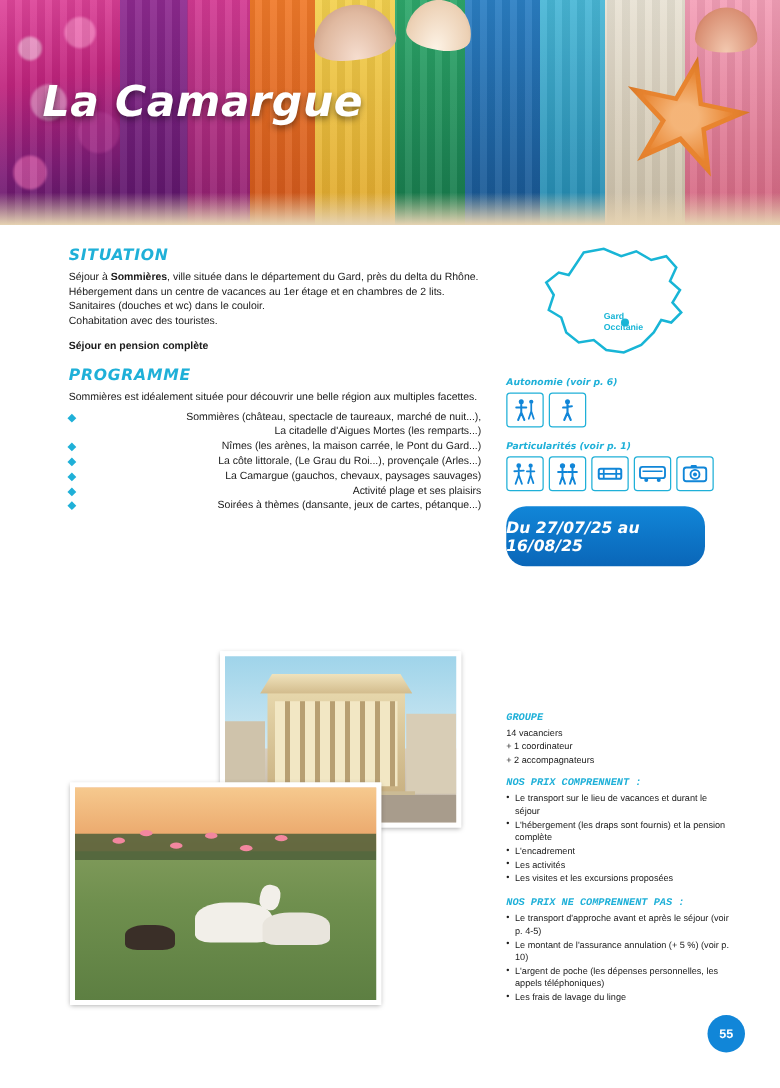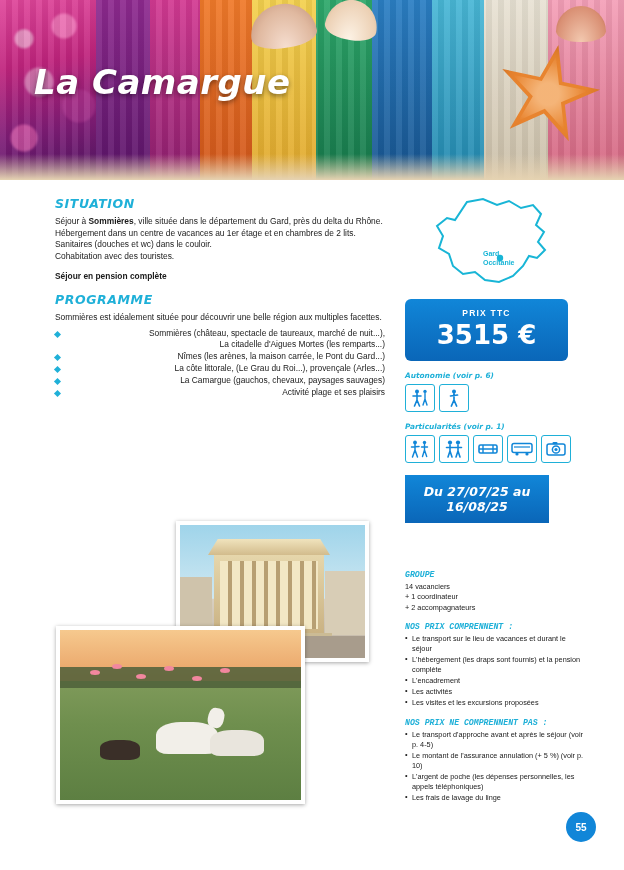--- a/index.html
+++ b/index.html
@@ -85,22 +85,22 @@
      padding:9px 0 11px;text-align:center;color:#fff;
      background:linear-gradient(180deg,#1186d8,#0a66b8);}
   .price-box .lbl{font-size:8.5px;letter-spacing:1.2px;font-weight:bold;}
   .price-box .val{font-family:"DejaVu Sans", sans-serif;font-weight:bold;font-size:26px;margin-top:2px;}
   .mini-head{font-family:"DejaVu Sans", sans-serif;font-weight:bold;font-style:italic;
      color:#1fb0d8;font-size:7.4px;margin:10px 0 4px;}
   .icon-row{display:flex;gap:4px;}
   .ibox{width:28px;height:26px;border:1.4px solid #1fb0d8;border-radius:3px;
      display:flex;align-items:center;justify-content:center;background:#fff;}
   .ibox svg{display:block;}
-  .date-box{margin-top:12px;width:144px;background:linear-gradient(180deg,#1186d8,#0a66b8);
-     border-radius:0;padding:9px 0;text-align:center;color:#fff;
+  .date-box{margin-top:12px;width:159px;background:linear-gradient(180deg,#1186d8,#0a66b8);
+     border-radius:16px;padding:9px 0;color:#fff;
      font-family:"DejaVu Sans", sans-serif;font-weight:bold;font-style:italic;font-size:12.5px;}
 
   
   .group-block{position:absolute;left:405px;top:570px;width:180px;}
   .gb-h{font-family:Liberation Mono, monospace;font-weight:bold;font-style:italic;
      color:#1fb0d8;font-size:8.2px;margin:0 0 3px;}
   .gb-h.red{color:#1fb0d8;}
   .gb-line{font-size:7.3px;line-height:10.4px;color:#1a1a1a;}
   .gb-list{list-style:none;margin:2px 0 0;padding:0;}
   .gb-list li{font-size:7.3px;line-height:10px;color:#1a1a1a;padding-left:7px;position:relative;margin-bottom:1px;}
@@ -182,42 +182,39 @@
 
     <h2 class="sec">PROGRAMME</h2>
     <div class="body-txt">Sommières est idéalement située pour découvrir une belle région aux multiples facettes.</div>
     <ul class="bullets">
       <li>Sommières (château, spectacle de taureaux, marché de nuit...),</li>
       <li class="sub">La citadelle d'Aigues Mortes (les remparts...)</li>
       <li>Nîmes (les arènes, la maison carrée, le Pont du Gard...)</li>
       <li>La côte littorale, (Le Grau du Roi...), provençale (Arles...)</li>
       <li>La Camargue (gauchos, chevaux, paysages sauvages)</li>
       <li>Activité plage et ses plaisirs</li>
+      <li>Soirées à thèmes (dansante, jeux de cartes, pétanque...)</li>
     </ul>
   </div>
 
   <div class="col-right">
 
     <div class="map-wrap">
       <svg width="175" height="95" viewBox="0 0 175 95">
         <path d="M62 6 L78 3 L92 9 L104 5 L116 12 L128 9 L136 18 L131 29 L139 36 L133 46
                  L140 54 L132 62 L124 60 L118 70 L108 80 L94 86 L80 84 L70 76 L58 78 L48 70
                  L44 58 L34 52 L38 40 L32 30 L42 22 L50 24 Z" fill="none" stroke="#18b5d6" stroke-width="2"></path>
         <circle cx="95" cy="62" r="3.2" fill="#18b5d6"></circle>
       </svg>
       <div class="map-lbl">
         <div>Gard</div>
         <div>Occitanie</div>
       </div>
     </div>
 
-    <div class="price-box">
-      <div class="lbl">PRIX TTC</div>
-      <div class="val">3515 €</div>
-    </div>
 
     <div class="mini-head">Autonomie (voir p. 6)</div>
     <div class="icon-row">
       <div class="ibox">
         <svg width="20" height="20" viewBox="0 0 20 20">
           <circle cx="7" cy="3.4" r="2" fill="#1186d8"></circle>
           <path d="M7 5.6 L7 12 M7 12 L4.5 18 M7 12 L9.5 18 M3 8 L11 8" stroke="#1186d8" stroke-width="1.6" fill="none" stroke-linecap="round"></path>
           <circle cx="15" cy="3.4" r="1.7" fill="#1186d8"></circle>
           <path d="M15 5.2 L15 11 M15 11 L13 17 M15 11 L17 17" stroke="#1186d8" stroke-width="1.4" fill="none" stroke-linecap="round"></path>
         </svg>

